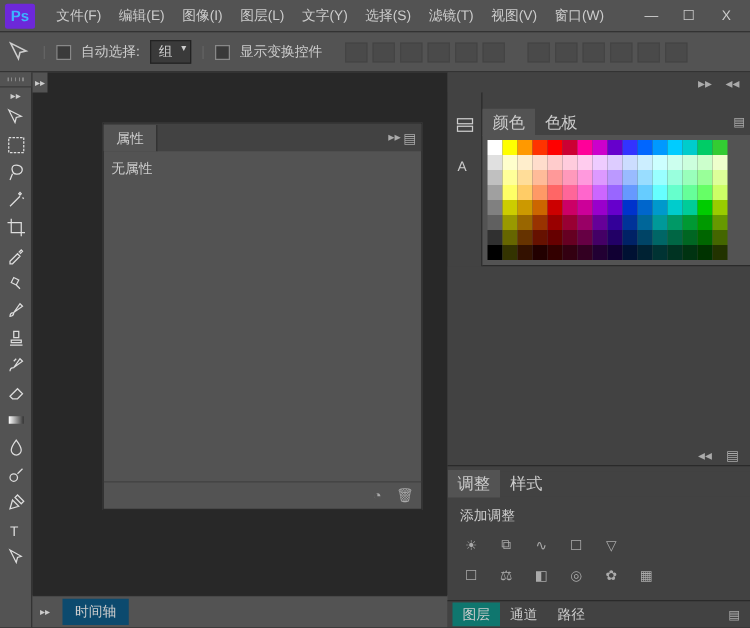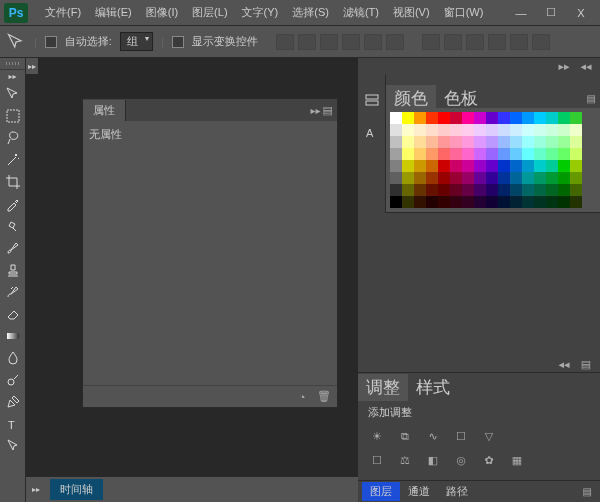--- a/index.html
+++ b/index.html
@@ -1,19 +1,19 @@
 <!DOCTYPE html>
 <html><head>
 <meta charset="utf-8">
 <style>
 * { margin: 0; padding: 0; box-sizing: border-box; font-family: "Microsoft YaHei", sans-serif; font-size: 11px; }
 body { background: #000; width: 600px; height: 502px; overflow: hidden; }
 .app { width: 600px; height: 502px; background: #535353; display: flex; flex-direction: column; }
 .titlebar { height: 26px; background: #535353; display: flex; align-items: center; padding: 0 4px; border-bottom: 1px solid #2a2a2a; }
-.ps-logo { width: 24px; height: 20px; background: #14532d; color: #3cb4ff; display: flex; align-items: center; justify-content: center; font-weight: bold; font-size: 12px; border-radius: 2px; margin-right: 10px; }
+.ps-logo { width: 24px; height: 20px; background: #6d28d9; color: #3cb4ff; display: flex; align-items: center; justify-content: center; font-weight: bold; font-size: 12px; border-radius: 2px; margin-right: 10px; }
 .menu-item { color: #ccc; padding: 0 7px; cursor: pointer; font-size: 11px; }
 .spacer { flex: 1; }
 .win-btn { width: 30px; height: 26px; display: flex; align-items: center; justify-content: center; color: #ccc; cursor: pointer; }
 .optionbar { height: 32px; background: #535353; display: flex; align-items: center; padding: 0 6px; gap: 8px; border-bottom: 1px solid #2a2a2a; color: #ccc; }
 .opt-icon { width: 20px; height: 20px; display: flex; align-items: center; justify-content: center; cursor: pointer; }
 .checkbox { width: 12px; height: 12px; border: 1px solid #888; background: #3a3a3a; }
 .dropdown { background: #3a3a3a; border: 1px solid #222; padding: 1px 14px 1px 6px; color: #ccc; position: relative; cursor: pointer; }
 .dropdown::after { content: "▾"; position: absolute; right: 3px; font-size: 8px; }
 .opt-group { display: flex; gap: 4px; margin-left: 10px; }
 .sm-icon { width: 18px; height: 16px; border: 1px solid #444; background: #4a4a4a; cursor: pointer; }
@@ -35,34 +35,34 @@
 .panel-footer { height: 22px; border-top: 1px solid #424242; display: flex; align-items: center; justify-content: flex-end; padding: 0 6px; gap: 8px; }
 .footer-icon { width: 14px; height: 14px; color: #aaa; cursor: pointer; display: flex; align-items: center; justify-content: center; }
 .timeline { height: 26px; background: #535353; border-top: 1px solid #2a2a2a; display: flex; align-items: center; padding: 0 6px; color: #ccc; }
 .timeline-tab { background: #0c4a6e; padding: 3px 10px; margin-left: 10px; cursor: pointer; }
 .rpanel { width: 242px; background: #424242; display: flex; flex-direction: column; }
 .rpanel-row { display: flex; }
 .ricons { width: 28px; border-right: 1px solid #2a2a2a; background: #424242; display: flex; flex-direction: column; align-items: center; padding-top: 16px; gap: 12px; }
 .ricon { width: 20px; height: 20px; display: flex; align-items: center; justify-content: center; color: #ccc; cursor: pointer; }
 .color-section { flex: 1; display: flex; flex-direction: column; border-bottom: 1px solid #2a2a2a; }
 .sect-tabs { height: 20px; background: #424242; display: flex; align-items: center; margin-top: 14px; }
-.sect-tab { padding: 2px 8px; color: #ccc; font-size: 17px; cursor: pointer; }
+.sect-tab { padding: 2px 8px; color: #ccc; font-size: 13px; cursor: pointer; }
 .sect-tab.active { background: #535353; }
 .swatch-grid { padding: 4px; display: grid; grid-template-columns: repeat(16, 12px); grid-auto-rows: 12px; gap: 0; background: #535353; }
 .swatch { width: 12px; height: 12px; cursor: pointer; }
 .ricon-toprow { height: 16px; display: flex; align-items: center; justify-content: flex-end; padding: 0 6px; gap: 6px; color: #aaa; }
 .ri { width: 16px; height: 14px; display: flex; align-items: center; justify-content: center; cursor: pointer; }
 .adjust-section { border-top: 1px solid #2a2a2a; padding: 4px 0; }
 .adjust-tabs { height: 20px; background: #424242; display: flex; align-items: center; }
 .adjust-body { padding: 8px 10px; color: #ccc; font-size: 11px; }
 .adjust-row { display: flex; gap: 10px; margin-top: 8px; }
 .adj-icon { width: 18px; height: 16px; color: #aaa; cursor: pointer; display: flex; align-items: center; justify-content: center; }
 .bottom-tabs { height: 22px; background: #424242; border-top: 1px solid #2a2a2a; display: flex; align-items: center; padding: 0 4px; }
 .btab { padding: 2px 8px; color: #ccc; font-size: 11px; cursor: pointer; }
-.btab.active { background: #1d4ed8; }
+.btab.active { background: #0f766e; }
 </style>
 </head>
 <body>
 
 <div class="app">
 
   <div class="titlebar">
     <div class="ps-logo">Ps</div>
     <div class="menu-item">文件(F)</div>
     <div class="menu-item">编辑(E)</div>

